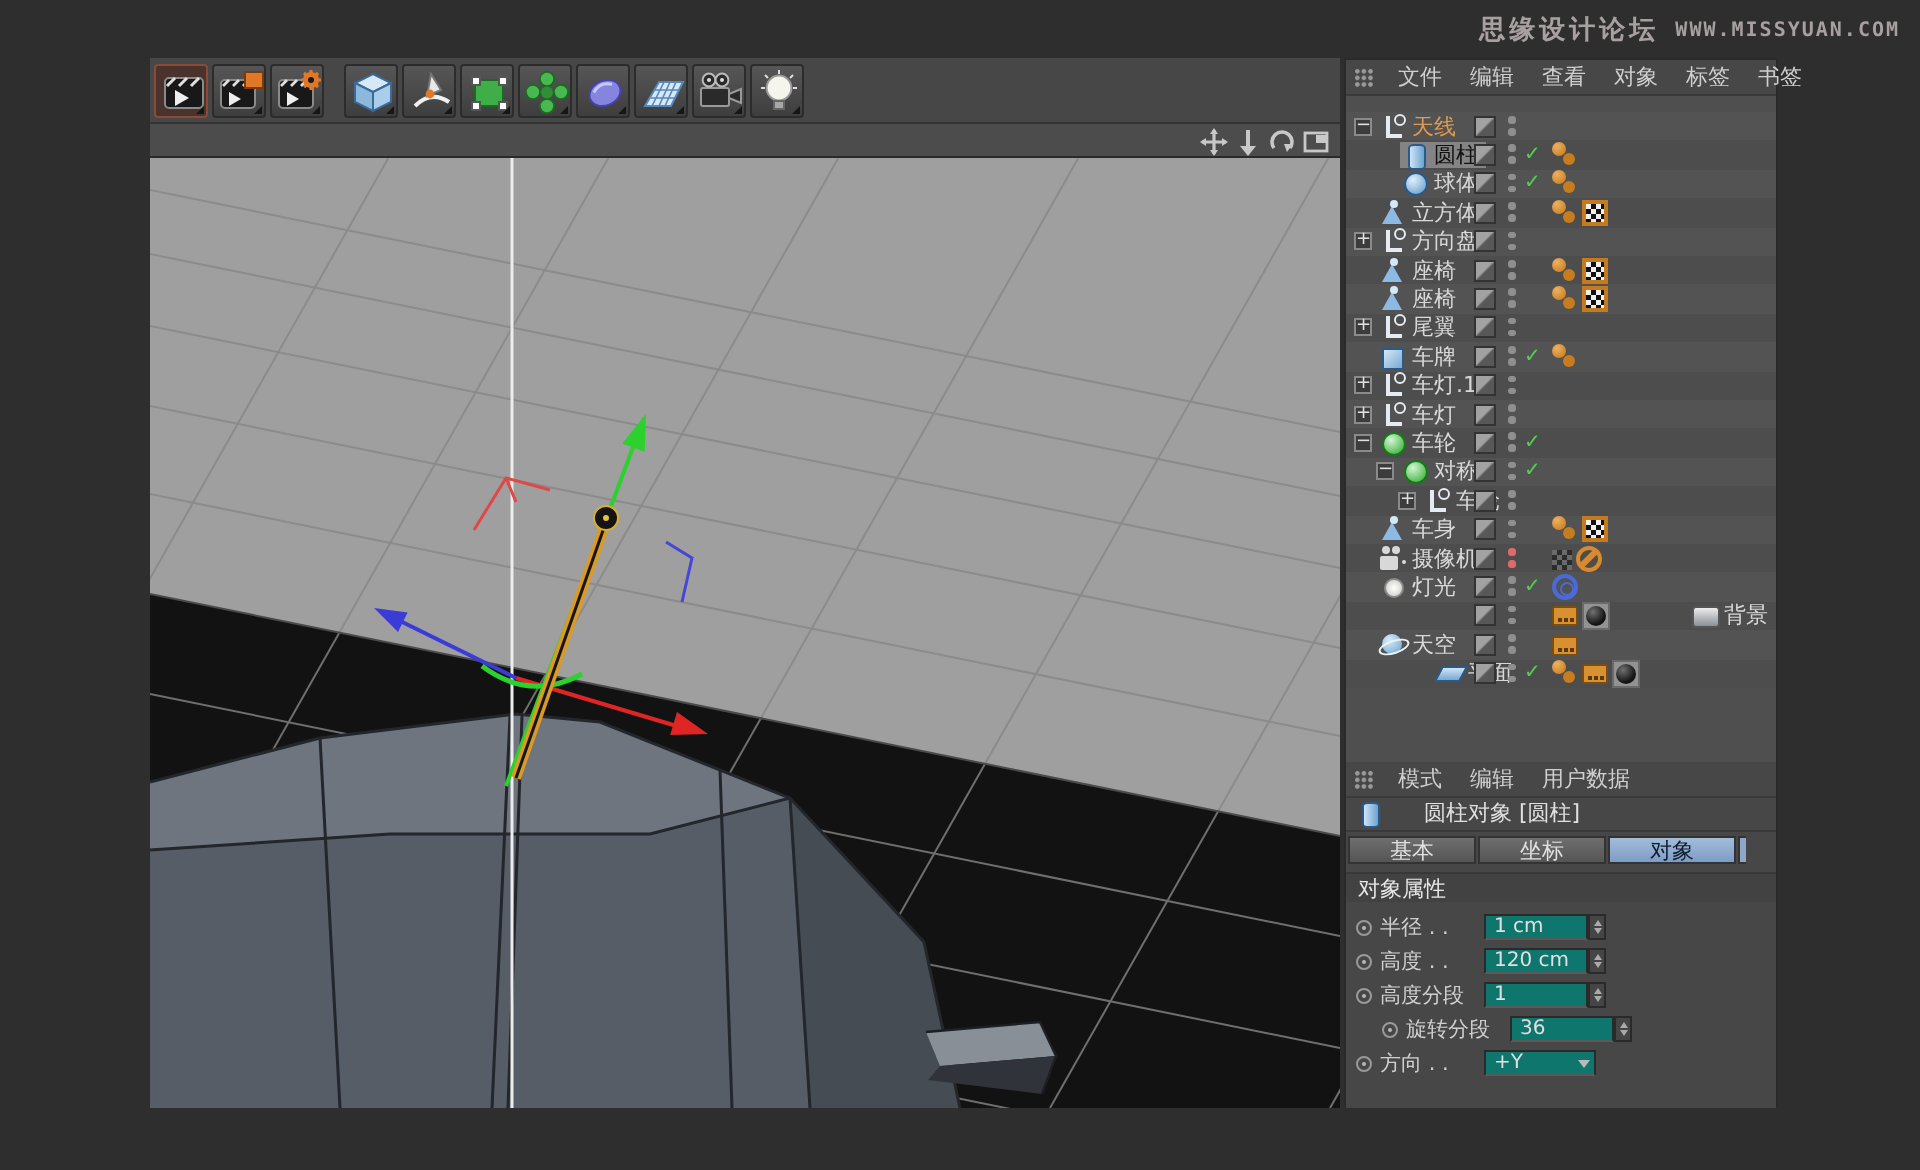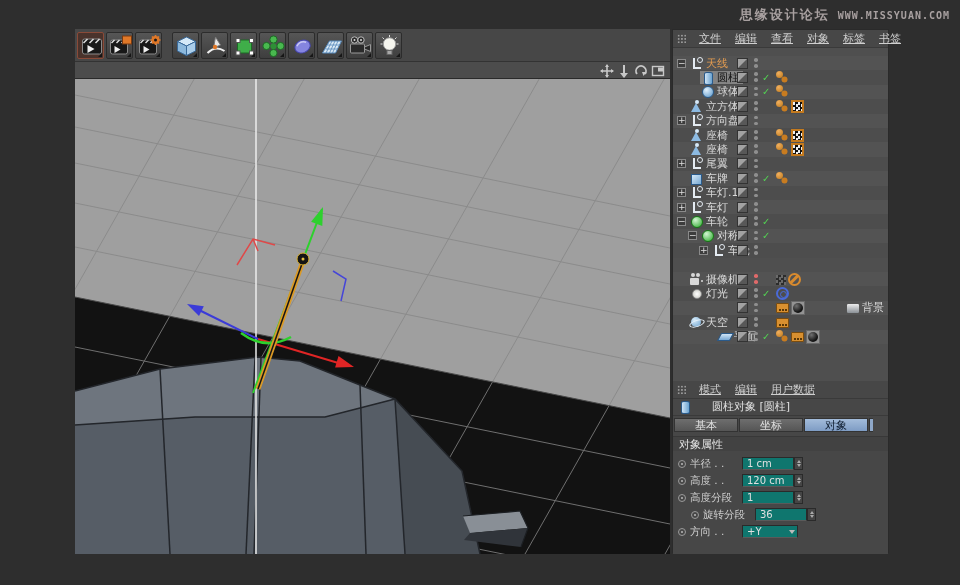--- a/index.html
+++ b/index.html
@@ -38,21 +38,21 @@
   #viewport svg { display:block; }
 
   
   #rpanel { position:absolute; left:672px; top:29px; width:217px; height:524px;
             background:#4f4f4f; border:1px solid #2a2a2a; }
   .pmenu { height:18px; display:flex; align-items:center; gap:0; background:#474747;
            border-bottom:1px solid #3a3a3a; padding-left:4px; }
   .grip { width:10px; height:10px; margin-right:6px; flex:none;
           background-image:radial-gradient(#9a9a9a 1px, transparent 1.2px);
           background-size:3.3px 3.3px; }
-  .mitem { font-size:11px; color:#cfcfcf; padding:0 8px 0 6px; white-space:nowrap;text-decoration:underline; }
+  .mitem { font-size:11px; color:#cfcfcf; padding:0 8px 0 6px; white-space:nowrap; }
 
   
   #om-tree { position:absolute; left:0; top:19px; width:215px; height:332px; overflow:hidden; }
   .trow { position:absolute; left:0; width:215px; height:14.4px; display:flex; align-items:center; }
   .trow:nth-child(odd)  { background:#535353; }
   .trow:nth-child(even) { background:#4d4d4d; }
   .tsp { flex:none; }
   .exp { flex:none; width:9px; height:9px; background:#3c3c3c; border:1px solid #8a8a8a;
          font-size:9px; line-height:7px; text-align:center; color:#e0e0e0; margin-right:3px; }
   .namebox { display:flex; align-items:center; gap:3px; padding:0 4px 0 1px; height:13px; }
@@ -540,20 +540,34 @@
       <div class="trow" style="top: 194.2px;">
         <span class="tsp" style="width: 26px;"></span>
         <span class="exp">+</span>
         <span class="namebox">
           <span class="oi oi-null"></span>
           <span class="tlabel">车轮</span>
         </span>
         <span class="chip"></span>
         <span class="vdots"></span>
       </div>
+      <div class="trow" style="top: 208.6px;">
+        <span class="tsp" style="width: 4px;"></span>
+        <span class="tsp" style="width: 12px;"></span>
+        <span class="namebox">
+          <span class="oi oi-cone"></span>
+          <span class="tlabel">车身</span>
+        </span>
+        <span class="chip"></span>
+        <span class="vdots"></span>
+        <span class="tags">
+          <span class="tag tag-phong"></span>
+          <span class="tag tag-checker"></span>
+        </span>
+      </div>
       <div class="trow" style="top: 223px;">
         <span class="tsp" style="width: 4px;"></span>
         <span class="tsp" style="width: 12px;"></span>
         <span class="namebox">
           <span class="oi oi-camera"></span>
           <span class="tlabel">摄像机</span>
         </span>
         <span class="chip"></span>
         <span class="vdots red"></span>
         <span class="tags">

